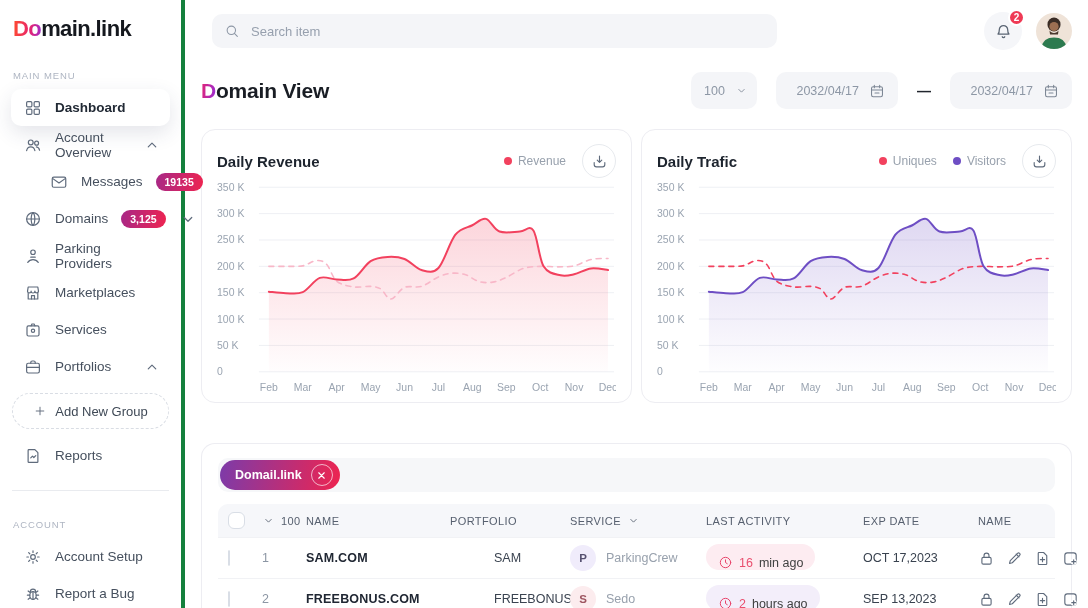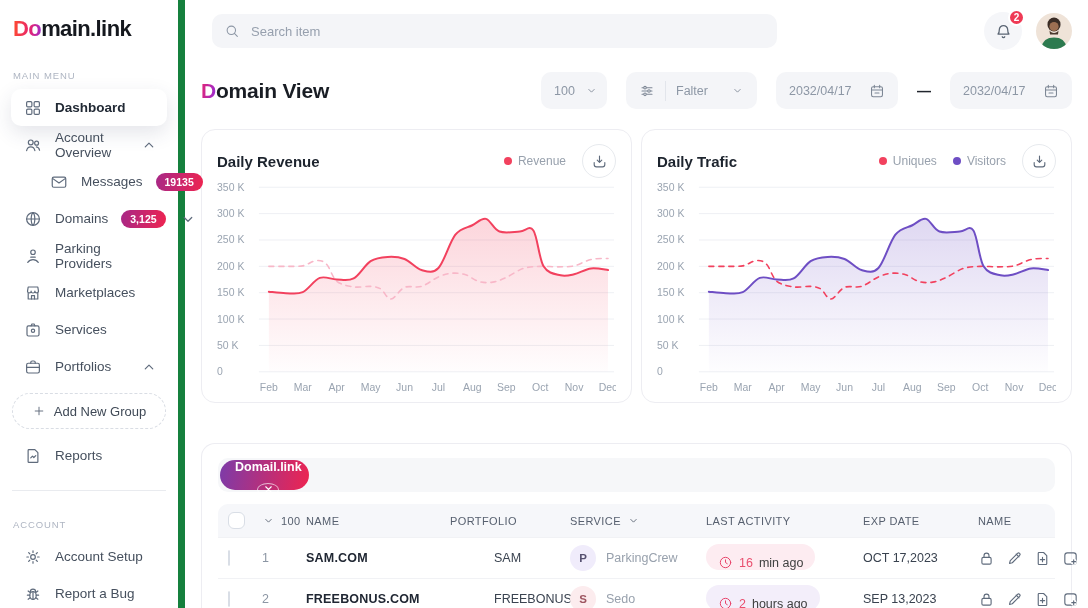--- a/index.html
+++ b/index.html
@@ -1,21 +1,21 @@
 <!DOCTYPE html>
 <html><head>
 <meta charset="utf-8">
 <style>
   * { box-sizing: border-box; }
   html,body { width:1088px; height:608px; margin:0; overflow:hidden; }
   body { font-family:"Liberation Sans", sans-serif; background:#fff; color:#2b3440; }
 
   
   .sidebar { position:fixed; left:0; top:0; bottom:0; width:185px; background:#fff;
-             border-right:7px solid #15803d; padding-top:16px; }
+             border-right:4px solid #15803d; padding-top:16px; }
   .logo { padding-left:13px; font-size:22px; font-weight:bold; letter-spacing:-0.6px; color:#15181e; }
   .logo .grad { background:linear-gradient(95deg,#ff4e2b 0%,#e8246e 60%,#9b2bd0 100%);
                 -webkit-background-clip:text; background-clip:text; color:transparent; }
   .section-label { margin:28px 0 8px 13px; font-size:9.5px; letter-spacing:.9px; color:#aeb5c2; }
   .menu { padding:0 11px; }
   .menu-item { display:flex; align-items:center; gap:13px; height:37px; padding:0 9px 0 13px;
                border-radius:10px; font-size:13.5px; color:#46505e; cursor:pointer; background:transparent; }
   .menu-item.active { box-shadow:0 7px 20px rgba(45,55,90,.13); font-weight:bold; color:#222a35; }
   .menu-item.sub { padding-left:39px; }
   .menu-item .push { margin-left:auto; }
@@ -54,21 +54,21 @@
                       -webkit-background-clip:text; background-clip:text; color:transparent; }
   .controls { margin-left:auto; display:flex; align-items:center; gap:19px; }
   .pill { height:37px; background:#f4f5f8; border-radius:10px; display:flex; align-items:center;
           gap:10px; padding:0 13px; font-size:12.5px; color:#8d97a5; cursor:pointer; }
   .pill .ic { width:16px; height:16px; color:#7d8795; }
   .pill .chev { width:13px; height:13px; }
   .pill.select { width:66px; justify-content:space-between; }
   .filter-pill { width:131px; }
   .filter-pill .vdiv { width:1px; height:20px; background:#e2e5eb; }
   .filter-pill .lbl { flex:1; }
-  .date-pill { width:122px; justify-content:space-between; }
+  .date-pill { width:122px; justify-content:flex-end; }
   .dash-sep { color:#21262e; font-weight:bold; font-size:14px; }
 
   
   .charts { display:flex; gap:9px; padding:4px 16px; }
   .card { flex:1; border:1px solid #ededf2; border-radius:14px; background:#fff; padding:13px 15px 6px; }
   .card-head { display:flex; align-items:center; height:36px; margin-bottom:2px; }
   .card-title { font-size:15px; font-weight:bold; color:#1d242e; }
   .legend { margin-left:auto; display:flex; gap:16px; align-items:center; font-size:12px; color:#98a1ad; }
   .legend-item { display:flex; align-items:center; gap:6px; }
   .legend .dot { width:8px; height:8px; border-radius:50%; }
@@ -78,21 +78,21 @@
   .dl-btn .ic { width:17px; height:17px; }
   svg.chart { width:100%; height:215px; display:block; font-family:"Liberation Sans",sans-serif; }
 
   
   .table-card { margin:36px 16px 0; border:1px solid #ededf2; border-radius:14px 14px 0 0;
                 border-bottom:none; padding:14px 16px 0; }
   .chip-bar { background:#f6f7f9; border-radius:10px; height:34px; display:flex; align-items:center;
               padding:0 2px; margin-bottom:12px; }
   .chip { background:linear-gradient(100deg,#7c3ba9,#ee2450); border-radius:16px; height:30px;
           display:flex; align-items:center; gap:9px; padding:0 7px 0 15px; color:#fff; font-size:12.5px;
-          font-weight:bold; cursor:pointer;flex-direction:column; }
+          font-weight:bold; cursor:pointer; }
   .chip .x { width:22px; height:22px; border:1px solid rgba(255,255,255,.65); border-radius:50%;
              display:flex; align-items:center; justify-content:center; color:#fff; cursor:pointer; }
   .chip .x .ic { width:11px; height:11px; color:#fff; }
 
   .tbl-head, .tbl-row { display:grid; grid-template-columns:34px 44px 144px 120px 136px 157px 115px 1fr;
                         align-items:center; padding:0 10px; }
   .tbl-head { background:#f6f7fa; border-radius:10px 10px 0 0; height:33px; font-size:11px;
               color:#57606f; letter-spacing:.4px; }
   .tbl-head .hcell { display:flex; align-items:center; gap:6px; }
   .tbl-head .chev { width:13px; height:13px; color:#57606f; }
@@ -290,37 +290,20 @@
           <path d="M5 36c1.4-8.5 6-11.5 13-11.5S29.6 27.5 31 36z" fill="#2d7a4f"></path>
         </svg>
     </div>
   </div>
 
   <div class="page-head">
     <div class="page-title"><span class="grad">D</span><span>omain View</span></div>
     <div class="controls">
       <div class="pill select">
         <span>100</span>
-        <span class="ic chev">
-            <svg viewBox="0 0 24 24" fill="none" stroke="currentColor" stroke-width="1.6" stroke-linecap="round" stroke-linejoin="round">
-              <path d="M7 10l5 5 5-5"></path>
-            </svg>
-          </span>
-      </div>
-      <div class="pill filter-pill">
-        <span class="ic">
-            <svg viewBox="0 0 24 24" fill="none" stroke="currentColor" stroke-width="1.6" stroke-linecap="round" stroke-linejoin="round">
-              <path d="M4.5 7h15M4.5 12h15M4.5 17h15"></path>
-              <circle cx="9" cy="7" r="1.9" fill="#f4f5f8"></circle>
-              <circle cx="15" cy="12" r="1.9" fill="#f4f5f8"></circle>
-              <circle cx="9" cy="17" r="1.9" fill="#f4f5f8"></circle>
-            </svg>
-          </span>
-        <span class="vdiv"></span>
-        <span class="lbl">Falter</span>
         <span class="ic chev">
             <svg viewBox="0 0 24 24" fill="none" stroke="currentColor" stroke-width="1.6" stroke-linecap="round" stroke-linejoin="round">
               <path d="M7 10l5 5 5-5"></path>
             </svg>
           </span>
       </div>
       <div class="pill date-pill">
         <span>2032/04/17</span>
         <span class="ic">
             <svg viewBox="0 0 24 24" fill="none" stroke="currentColor" stroke-width="1.6" stroke-linecap="round" stroke-linejoin="round">

